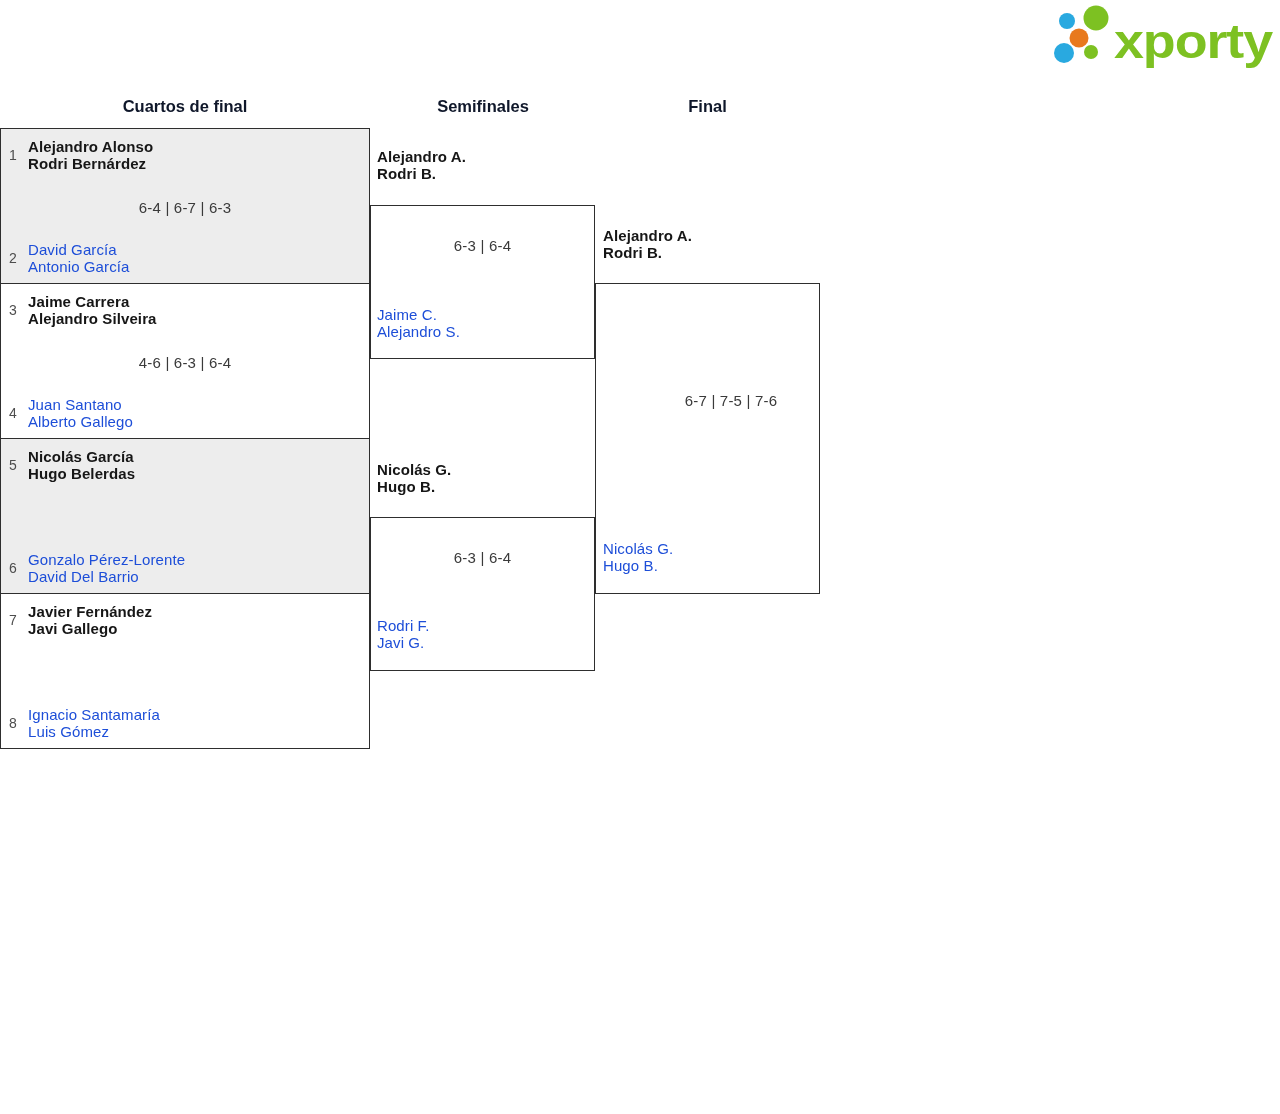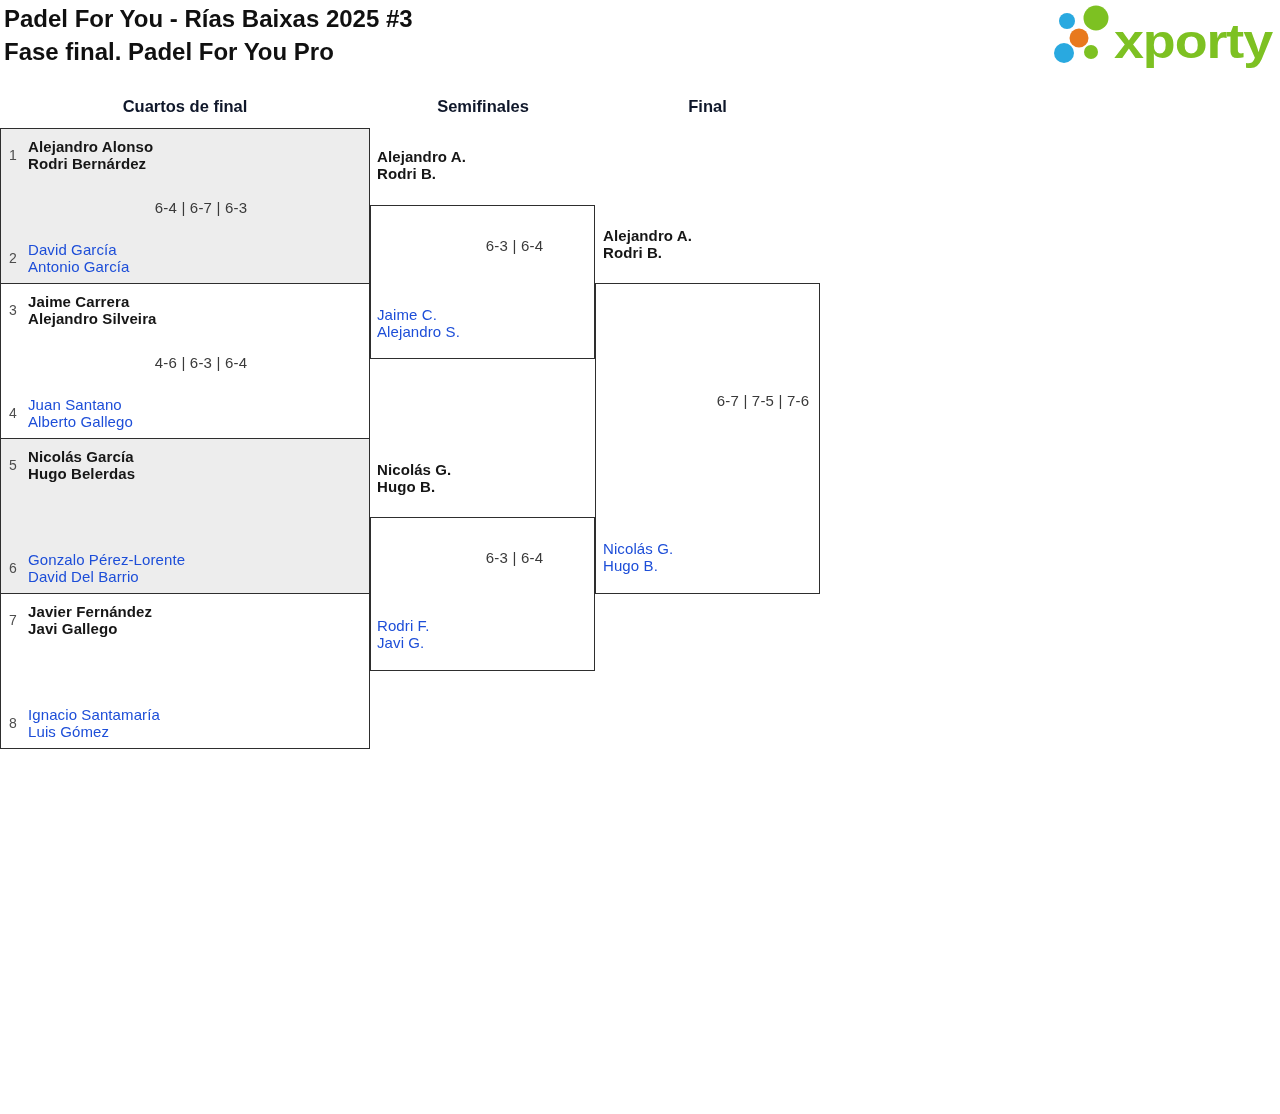--- a/index.html
+++ b/index.html
@@ -10,31 +10,27 @@
   .title{position:absolute;left:4px;top:2px;font-size:24px;line-height:33px;font-weight:700;color:#101010;}
   .logo{position:absolute;left:1048px;top:0;width:232px;height:72px;}
   .round-h{position:absolute;top:97px;text-align:center;font-size:16.5px;font-weight:700;color:#0f172a;}
   .box{position:absolute;border:1px solid #2e2e2e;box-sizing:border-box;background:transparent;}
   .box.alt{background:#ededed;}
   .team{position:absolute;font-size:15px;line-height:17px;letter-spacing:.1px;}
   .team.w{font-weight:700;color:#161616;}
   .team.l{font-weight:400;color:#1d4ed8;}
   .seed{position:absolute;width:20px;height:34px;display:flex;align-items:center;justify-content:center;
         font-size:14px;color:#4d4d4d;}
-  .score{position:absolute;text-align:center;font-size:15px;color:#3a3a3a;letter-spacing:.2px;margin-left:32px;}
+  .score{position:absolute;text-align:center;font-size:15px;color:#3a3a3a;letter-spacing:.2px;}
 </style>
 </head>
 <body>
 
 <div class="stage">
 
-  <div class="title">
-    <div>Padel For You - Rías Baixas 2025 #3</div>
-    <div>Fase final. Padel For You Pro</div>
-  </div>
 
   <svg class="logo" viewBox="0 0 232 72">
     <circle cx="19" cy="21" r="8" fill="#29a9e0"></circle>
     <circle cx="48" cy="18" r="12.5" fill="#7dc122"></circle>
     <circle cx="31" cy="38" r="9.5" fill="#e8791d"></circle>
     <circle cx="16" cy="53" r="10" fill="#29a9e0"></circle>
     <circle cx="43" cy="52" r="7" fill="#7dc122"></circle>
     <text x="66" y="58" font-size="49" font-weight="bold" letter-spacing="-1" textLength="158" lengthAdjust="spacingAndGlyphs" fill="#7dc122">xporty</text>
   </svg>
 

